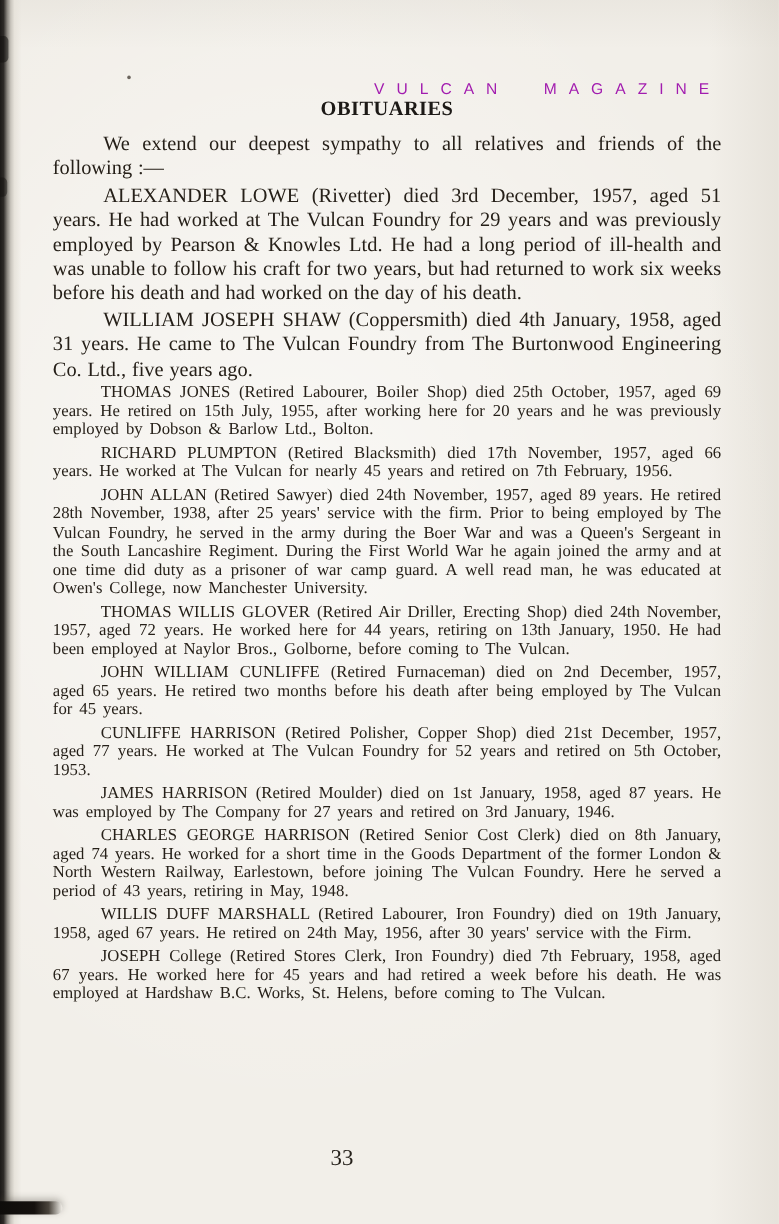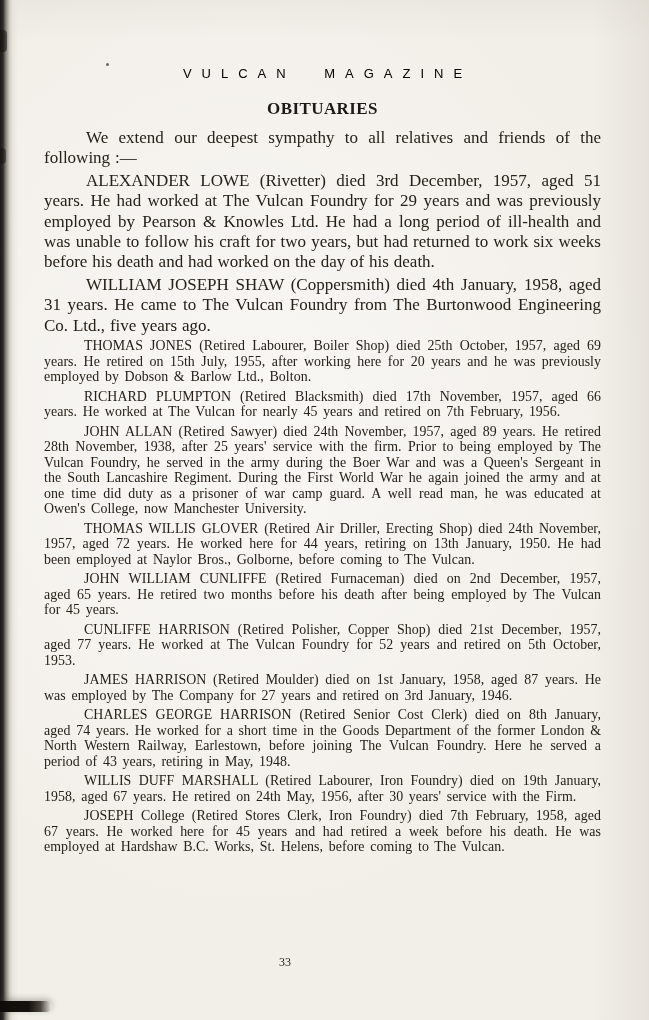--- a/index.html
+++ b/index.html
@@ -40,46 +40,46 @@
   }
   .speck {
     position: absolute; left: 106px; top: 63px; width: 3px; height: 3px;
     border-radius: 50%; background: #6b655d;
   }
 
   .content { position: absolute; left: 44px; top: 0; width: 557px; }
 
   .mag-title {
     margin-top: 66px;
-    text-align: center;
+    text-align: right;
     font-family: "Liberation Sans", "DejaVu Sans", sans-serif;
     font-size: 13px; font-weight: 500;
     letter-spacing: 10px; word-spacing: 15px;
     padding-left: 10px; 
-    color: #000000;
+    color: #a21caf;
   }
 
   .section-heading {
     text-align: center;
     font-size: 17px; font-weight: 700;
     color: #1c1916; letter-spacing: 0.4px;
     margin: 0;
   }
-  .heading-obituaries { margin-top: 18px; margin-bottom: 9px; }
+  .heading-obituaries { margin-top: 0; margin-bottom: 9px; }
   .heading-retirement { margin-top: 9px; margin-bottom: 12px; word-spacing: 6px; }
 
   .body-lg { font-size: 17px; line-height: 20.4px; }
   .body-lg .para { margin: 0 0 2px; text-align: justify; text-indent: 42px; word-spacing: 0.6px; }
 
   .body-sm { font-size: 13.9px; line-height: 15.5px; }
   .body-sm .para { margin: 0 0 4px; text-align: justify; text-indent: 40px; word-spacing: 2.2px; letter-spacing: 0.05px; }
 
   .page-number {
     position: absolute; top: 955px; left: 0; width: 570px;
-    text-align: center; font-size: 12px; color: #26211b;
+    text-align: center; font-size: 19px; color: #26211b;
   }
 </style>
 </head>
 <body>
 
 <div class="page">
   <div class="edge-strip"></div>
   <div class="edge-blob"></div>
   <div class="speck"></div>
 

